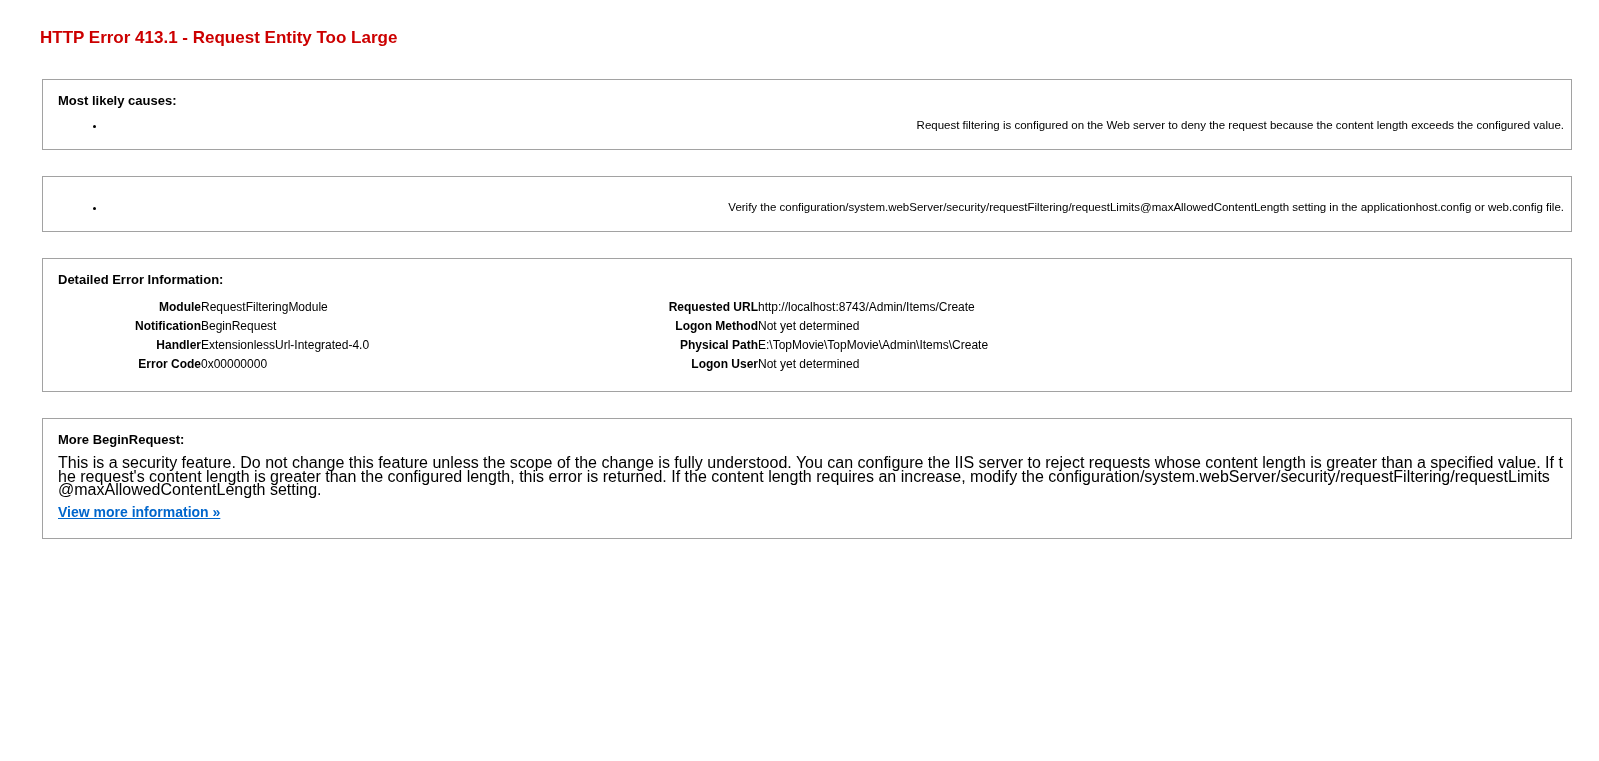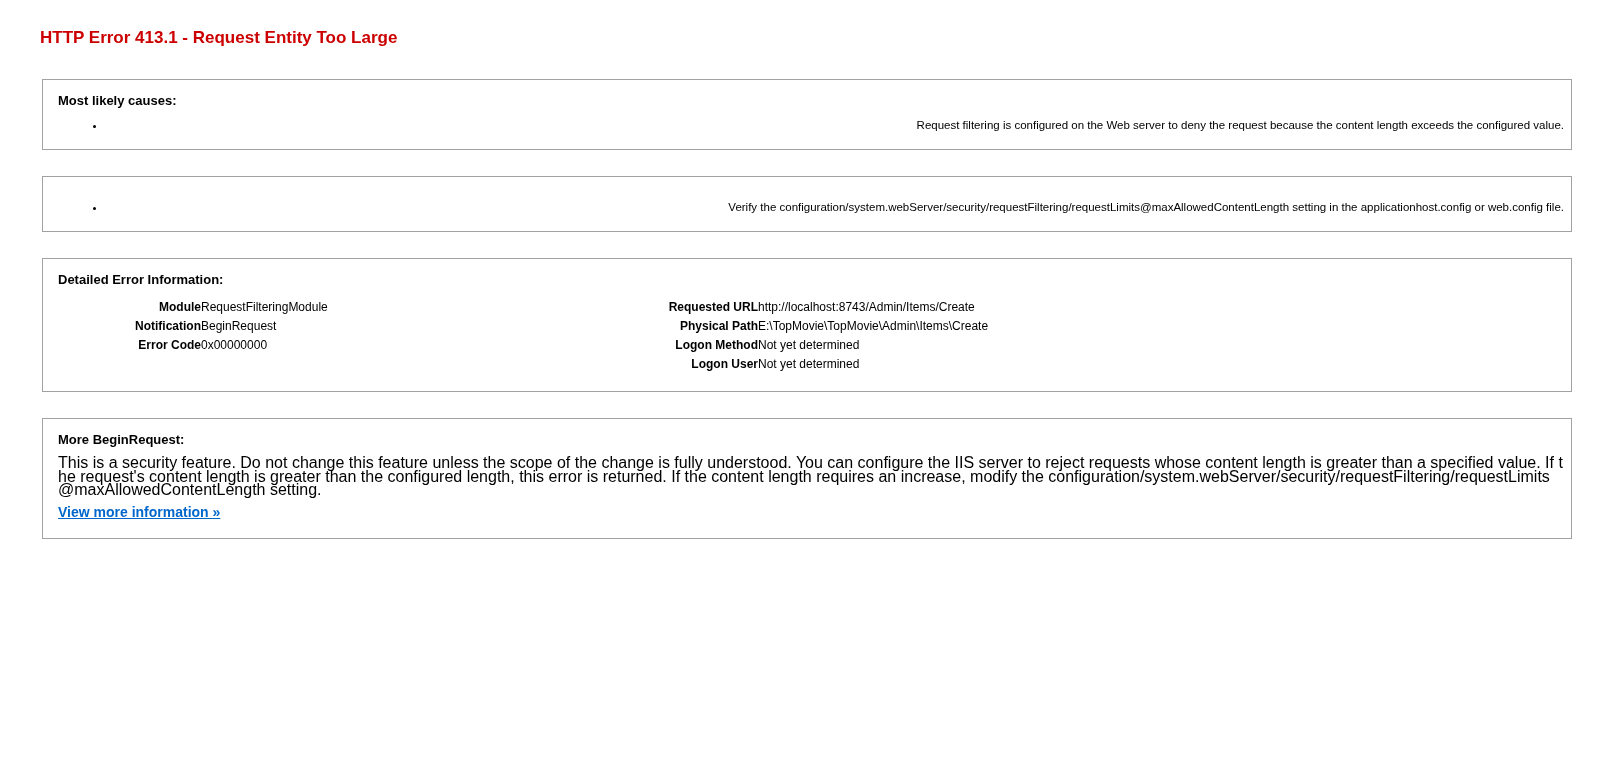--- a/index.html
+++ b/index.html
@@ -129,41 +129,45 @@
           <tbody>
               <tr>
             <th>Module</th>
             <td>RequestFilteringModule</td>
           </tr>
           <tr>
             <th>Notification</th>
             <td>BeginRequest</td>
           </tr>
           <tr>
+            <th>Handler</th>
+            <td>ExtensionlessUrl-Integrated-4.0</td>
+          </tr>
+          <tr>
             <th>Error Code</th>
             <td>0x00000000</td>
           </tr>
         </tbody>
           </table>
       </div>
 
       <div class="details-right">
         <table class="detail-table">
           <tbody>
               <tr>
             <th><span class="label-inner">Requested URL</span></th>
             <td>http://localhost:8743/Admin/Items/Create</td>
           </tr>
           <tr>
+            <th><span class="label-inner">Logon Method</span></th>
+            <td>Not yet determined</td>
+          </tr>
+          <tr>
             <th><span class="label-inner">Physical Path</span></th>
             <td>E:\TopMovie\TopMovie\Admin\Items\Create</td>
-          </tr>
-          <tr>
-            <th><span class="label-inner">Logon Method</span></th>
-            <td>Not yet determined</td>
           </tr>
           <tr>
             <th><span class="label-inner">Logon User</span></th>
             <td>Not yet determined</td>
           </tr>
         </tbody>
           </table>
       </div>
 
     </div>

